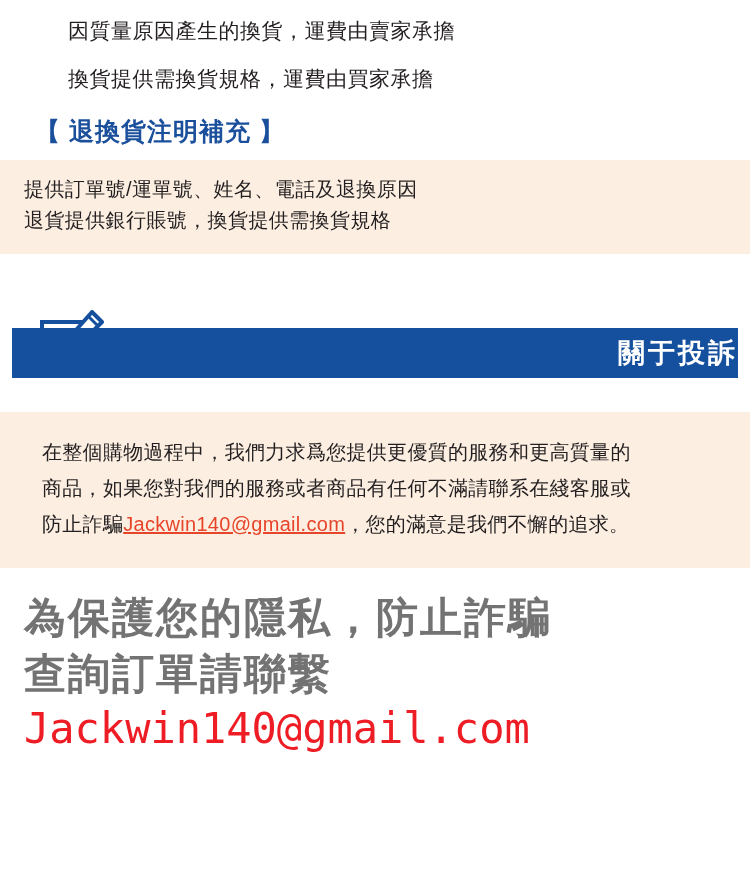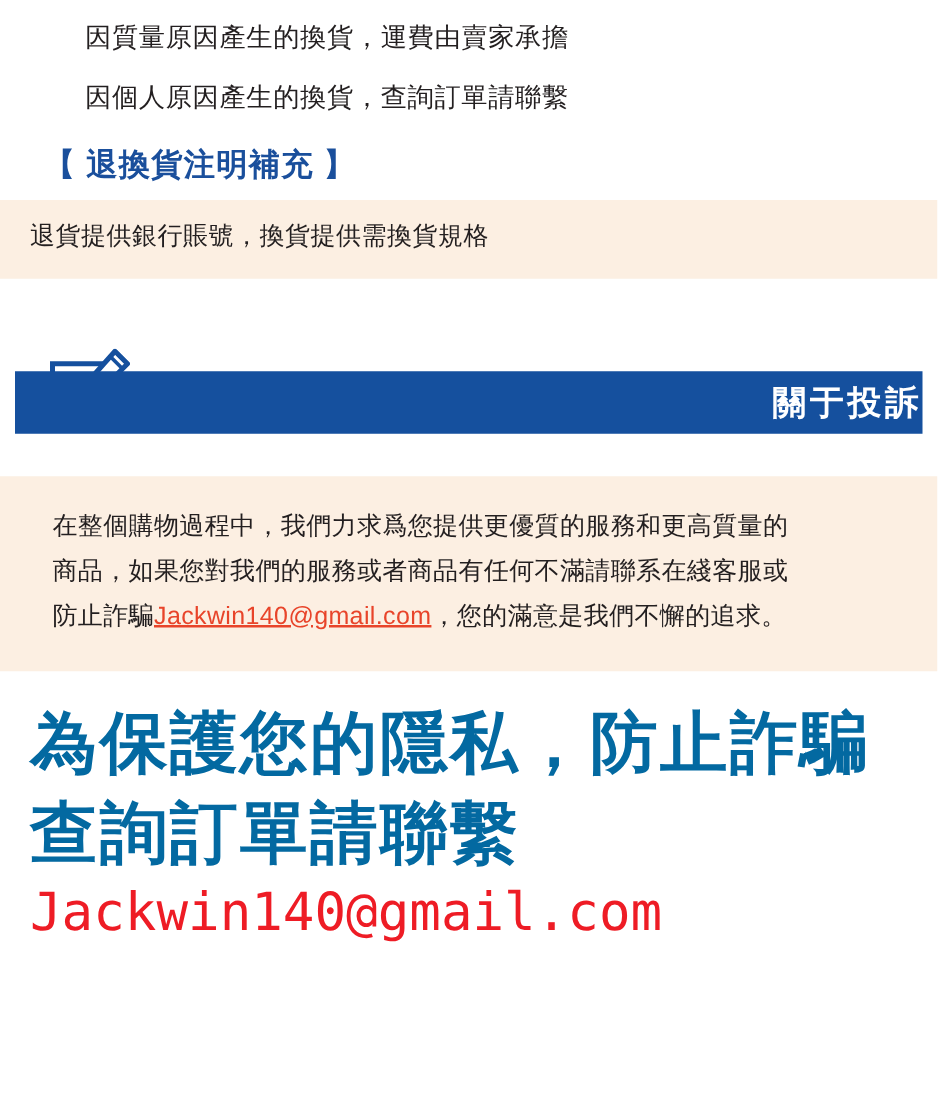--- a/index.html
+++ b/index.html
@@ -109,22 +109,22 @@
     text-decoration: underline;
     font-family: "Liberation Sans", sans-serif;
   }
 
   
   .warning {
     margin-top: 22px;
     padding-left: 24px;
   }
   .warning-line {
-    color: #0369a1;
-    font-size: 54px;
+    color: #737373;
+    font-size: 42px;
     font-weight: bold;
     line-height: 1.35;
     letter-spacing: 2px;
     white-space: nowrap;
   }
   .warning-email {
     color: #ee1c25;
     font-size: 42px;
     font-family: "DejaVu Sans Mono", monospace;
     line-height: 1.25;
@@ -132,26 +132,27 @@
     white-space: nowrap;
   }
 </style>
 </head>
 <body>
 
 <div class="page">
 
   <div class="policy-lines">
     <div class="policy-line">因質量原因產生的換貨，運費由賣家承擔</div>
-    <div class="policy-line">因個人原因產生的換貨，查詢訂單請聯繫</div>
+    <div class="policy-line">換貨提供需換貨規格，運費由買家承擔</div>
   </div>
 
   <div class="bracket-heading">【 退換貨注明補充 】</div>
 
   <div class="note-box">
+    <div class="note-line">提供訂單號/運單號、姓名、電話及退換原因</div>
     <div class="note-line">退貨提供銀行賬號，換貨提供需換貨規格</div>
   </div>
 
   <div class="banner-wrap">
     <div class="banner-icon">
       <svg viewBox="0 0 66 64" width="66" height="64" xmlns="http://www.w3.org/2000/svg">
         <rect x="4" y="12" width="44" height="46" fill="#ffffff" stroke="#15509E" stroke-width="4"></rect>
         <line x1="12" y1="26" x2="32" y2="26" stroke="#15509E" stroke-width="3"></line>
         <line x1="12" y1="36" x2="32" y2="36" stroke="#15509E" stroke-width="3"></line>
         <line x1="12" y1="46" x2="26" y2="46" stroke="#15509E" stroke-width="3"></line>

